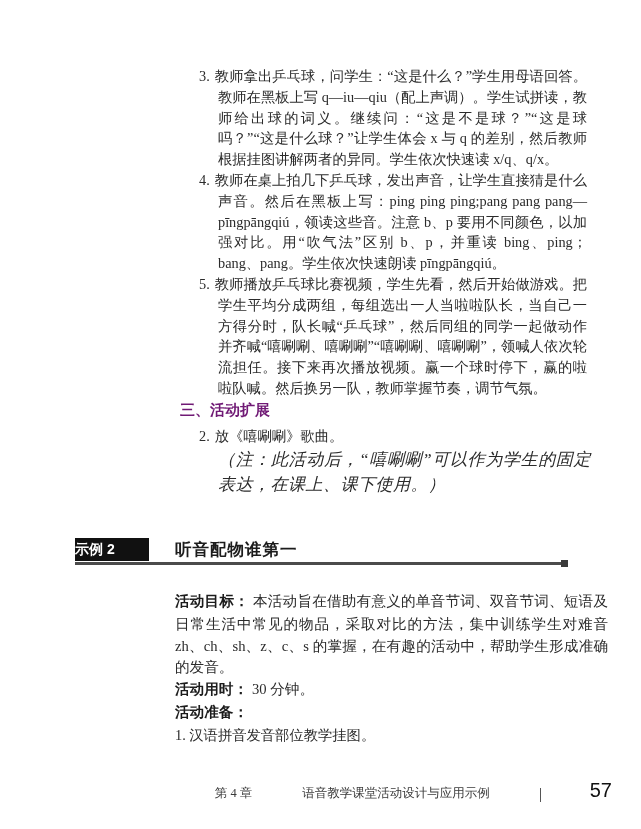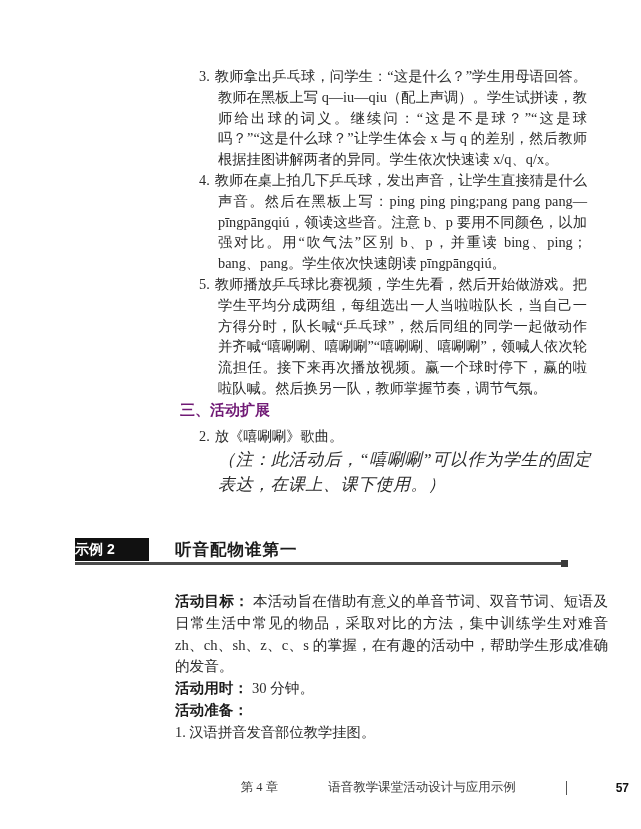--- a/index.html
+++ b/index.html
@@ -57,39 +57,39 @@
     letter-spacing: 1px;
   }
   .rule { position: absolute; left: 0; top: 24px; width: 488px; height: 3px; background: #4b4b4b; }
   .rule-dot { position: absolute; left: 486px; top: 22px; width: 7px; height: 7px; background: #3a3a3a; }
   
   .activity { position: absolute; left: 175px; top: 591px; width: 433px; }
   .para {
     margin: 0; font-size: 14.6px; line-height: 21.8px; text-align: justify;
   }
   .lead {
-    font-family: Liberation Sans, sans-serif;
+    font-family: Liberation Mono, monospace;
     font-weight: bold; color: #1c1c1c;
     margin-right: 4px;
   }
   .prep-item { margin: 0; font-size: 14.3px; line-height: 21.8px; }
   
   .footer {
-    position: absolute; right: 12px; top: 779px;
+    position: absolute; right: 29px; top: 779px;
     font-size: 12.5px; color: #3a3a3a;
-    display: flex; align-items: center; gap: 40px;
+    display: flex; align-items: flex-end; gap: 40px;
   }
   .footer .chapter { margin-right: 10px; }
   .footer .sep {
     display: inline-block; width: 1px; height: 14px;
     background: #555; margin: 0 9px 0 10px;
   }
   .footer .pagenum {
     font-family: "Liberation Sans", sans-serif;
-    font-weight: bold; font-size: 12px; color: #111;
+    font-weight: normal; font-size: 20px; color: #111;
   }
 </style>
 </head>
 <body>
 
 <div class="page">
 
   <div class="steps">
     <p class="step"><span class="num">3.</span><span>教师拿出乒乓球，问学生：“这是什么？”学生用母语回答。教师在黑板上写 q—iu—qiu（配上声调）。学生试拼读，教师给出球的词义。继续问：“这是不是球？”“这是球吗？”“这是什么球？”让学生体会 x 与 q 的差别，然后教师根据挂图讲解两者的异同。学生依次快速读 x/q、q/x。</span></p>
     <p class="step"><span class="num">4.</span><span>教师在桌上拍几下乒乓球，发出声音，让学生直接猜是什么声音。然后在黑板上写：ping ping ping;pang pang pang—pīngpāngqiú，领读这些音。注意 b、p 要用不同颜色，以加强对比。用“吹气法”区别 b、p，并重读 bing、ping；bang、pang。学生依次快速朗读 pīngpāngqiú。</span></p>

